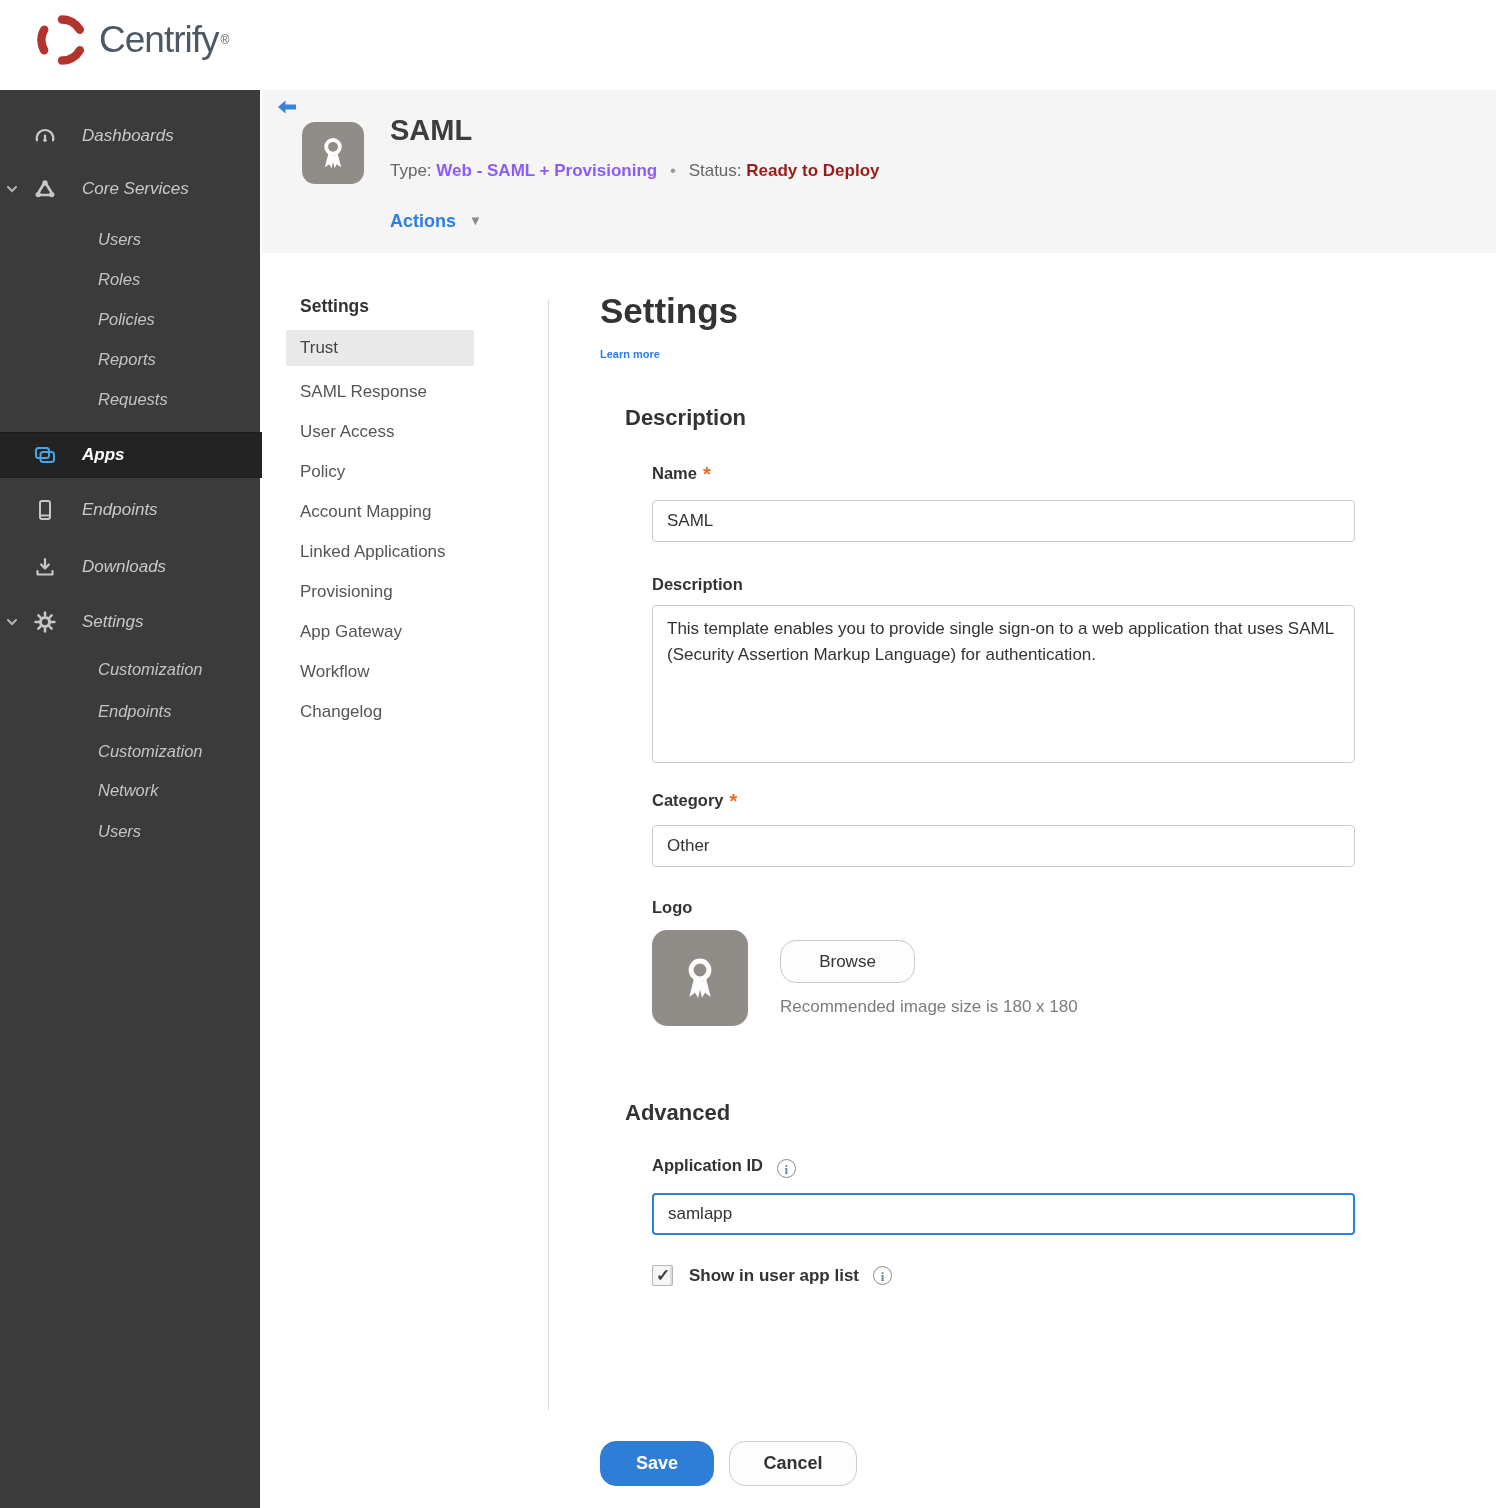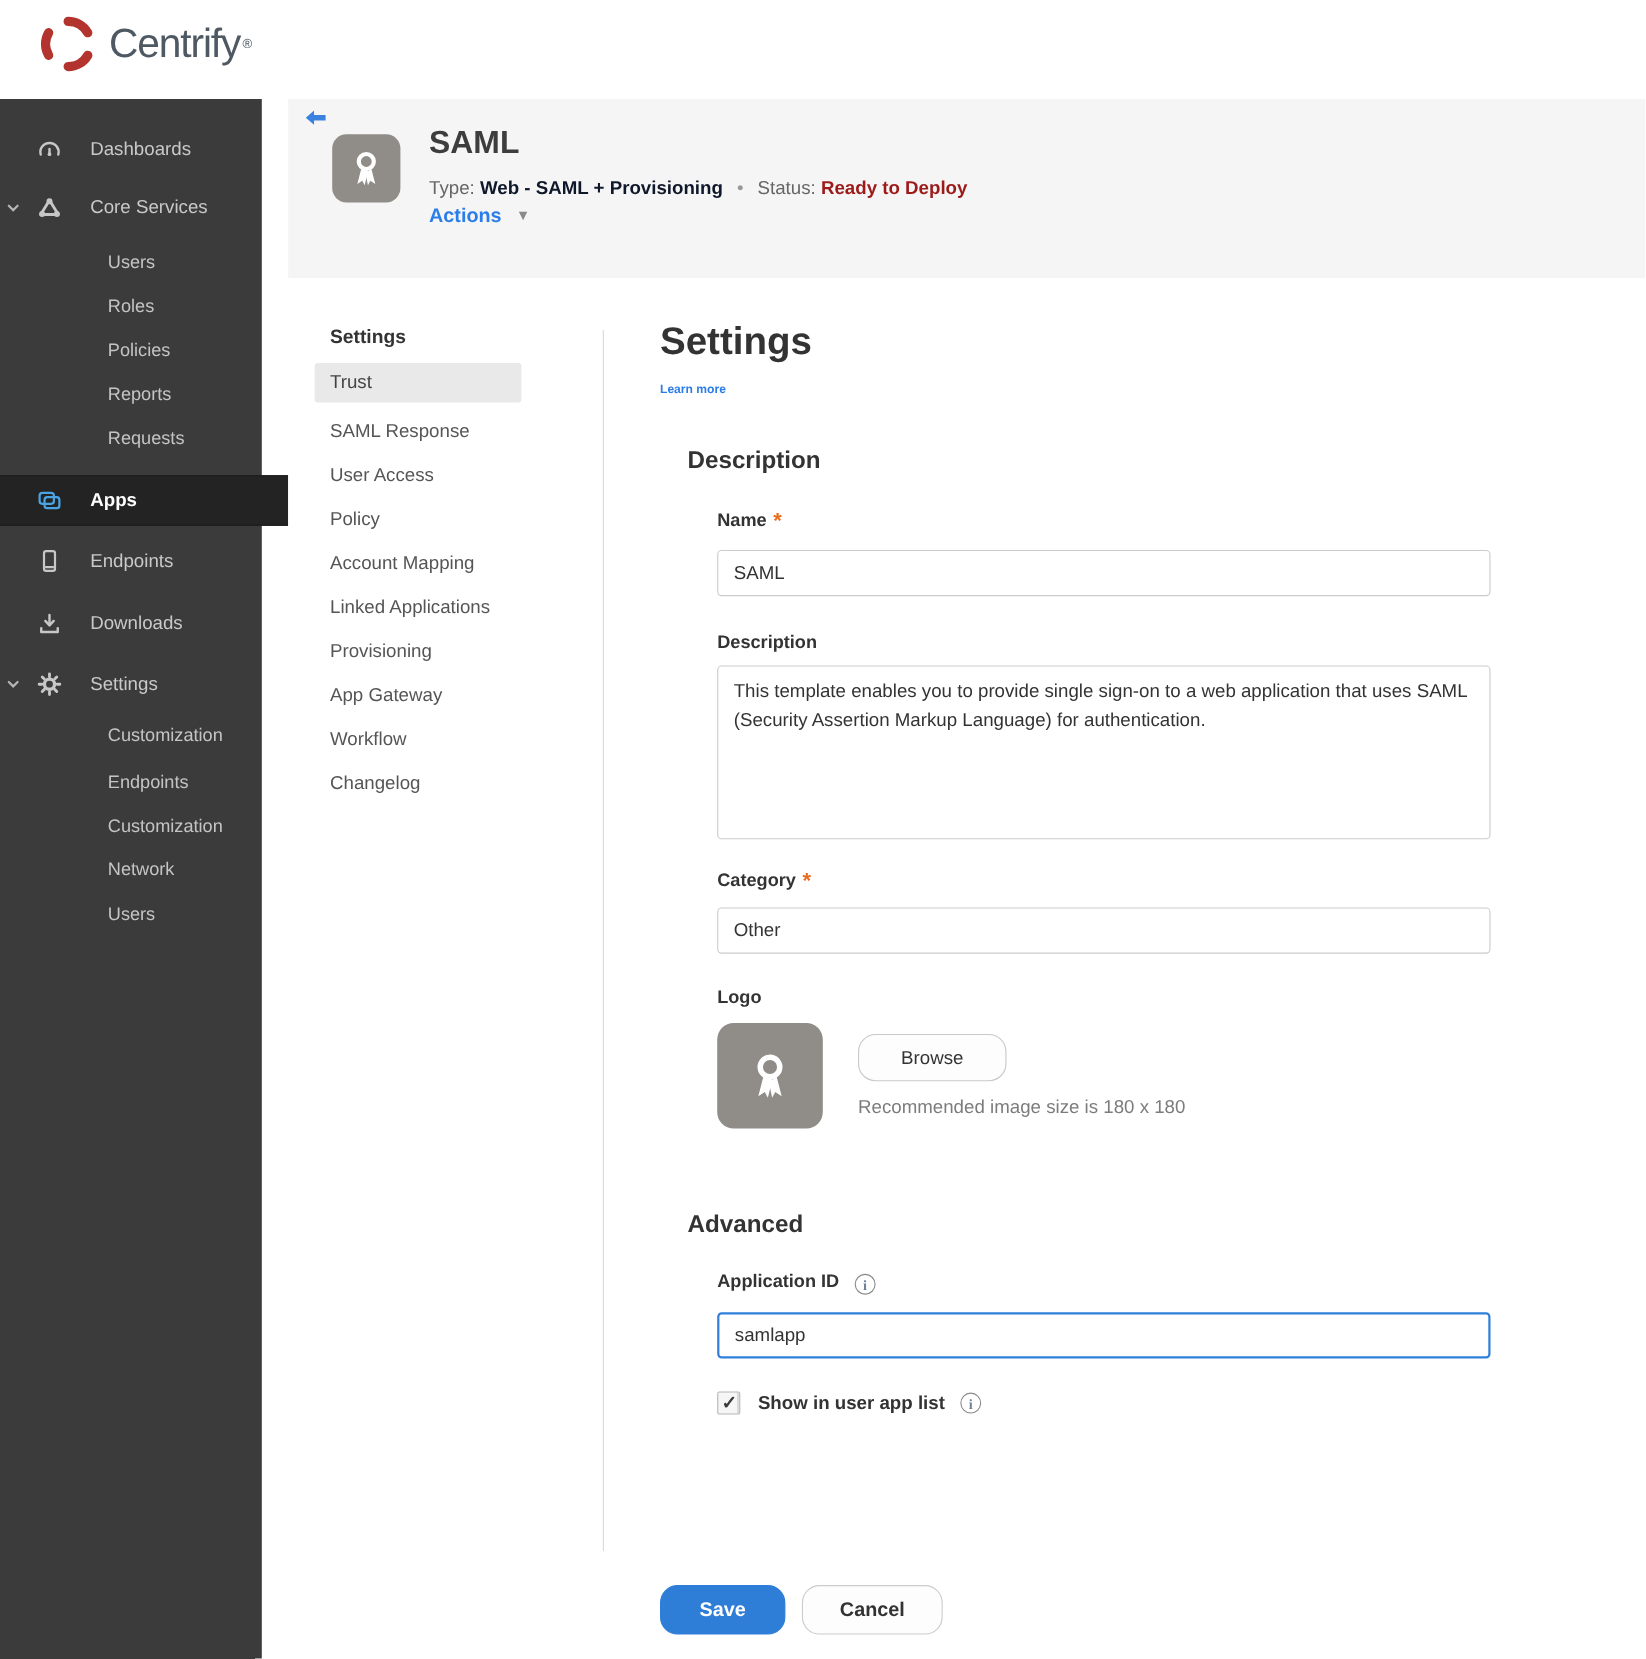--- a/index.html
+++ b/index.html
@@ -8,40 +8,40 @@
   #canvas { position:relative; width:1496px; height:1508px; background:#fff; overflow:hidden; }
 
   
   .topbar { position:absolute; left:0; top:0; width:1496px; height:90px; background:#fff; }
   .brand { position:absolute; left:33px; top:11px; display:flex; align-items:center; }
   .brand-mark { width:58px; height:58px; }
   .brand-name { font-size:37px; font-weight:500; color:#4e5963; letter-spacing:-1px; margin-left:8px; }
   .brand-reg { font-size:12px; color:#4e5963; vertical-align:super; margin-left:2px; }
 
   
-  .sidebar { position:absolute; left:0; top:90px; width:238px; height:1418px; background:#3b3b3b; }
+  .sidebar { position:absolute; left:0; top:90px; width:260px; height:1418px; background:#3b3b3b;font-style:italic; }
   .srow { position:absolute; left:0; width:262px; height:40px; display:flex; align-items:center; cursor:pointer; }
   .srow .sicon { position:absolute; left:33px; width:24px; height:24px; }
   .srow .slabel { position:absolute; left:82px; font-size:17px; color:#c9c9c9; white-space:nowrap; }
   .srow .schild { position:absolute; left:98px; font-size:16.5px; color:#c4c4c4; white-space:nowrap; }
   .srow.selected { height:46px; background:#232323; border-top:1px solid #1d1d1d; border-bottom:1px solid #1d1d1d; }
   .srow.selected .slabel { color:#ffffff; font-weight:bold; }
   .schevron { position:absolute; left:4px; width:16px; height:16px; }
 
   
   .content-header { position:absolute; left:262px; top:90px; width:1234px; height:163px; background:#f5f5f5; }
   .back-arrow { position:absolute; left:13px; top:6px; width:24px; height:24px; cursor:pointer; }
   .app-badge { position:absolute; left:40px; top:32px; width:62px; height:62px; border-radius:13px; background:#908c87; display:flex; align-items:center; justify-content:center; }
   .app-badge svg { width:40px; height:40px; }
   .hd-title { position:absolute; left:128px; top:24px; font-size:29px; font-weight:bold; color:#3d3d3d; }
   .hd-meta { position:absolute; left:128px; top:71px; font-size:17px; color:#666; }
-  .hd-meta b { color:#0f172a;text-align:center; }
+  .hd-meta b { color:#8b5cf6;text-align:center; }
   .hd-meta .status-val { color:#9c1a1a; font-weight:bold; }
   .hd-meta .dot { color:#999; margin:0 8px; }
-  .hd-actions { position:absolute; left:128px; top:96px; font-size:18px; font-weight:bold; color:#2b7de9; cursor:pointer; }
+  .hd-actions { position:absolute; left:128px; top:121px; font-size:18px; font-weight:bold; color:#2b7de9; cursor:pointer; }
   .hd-actions .tri { display:inline-block; margin-left:8px; color:#8a8a8a; font-size:13px; transform:translateY(-2px); }
 
   
   .content-body { position:absolute; left:262px; top:253px; width:1234px; height:1255px; background:#fff; }
 
   
   .subnav-heading { position:absolute; left:38px; top:43px; font-size:17.5px; font-weight:bold; color:#333; }
   .subnav-item { position:absolute; left:24px; width:188px; height:36px; line-height:36px; padding-left:14px; font-size:17px; color:#555; border-radius:3px; cursor:pointer; white-space:nowrap; }
   .subnav-item.selected { background:#e9e9e9; color:#444; }
   .vdivider { position:absolute; left:286px; top:47px; width:1px; height:1110px; background:#d9d9d9; }

